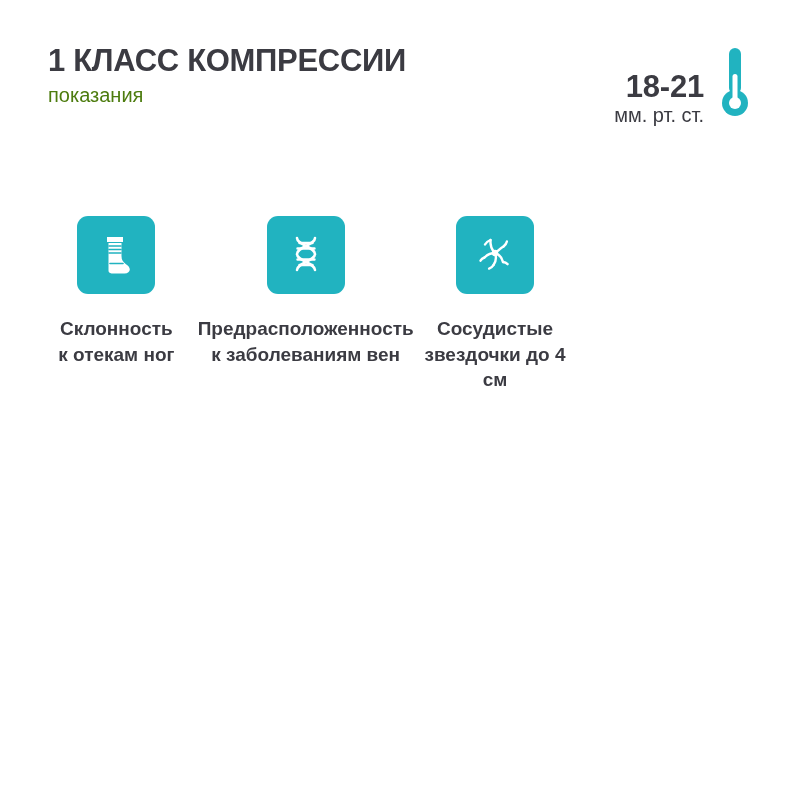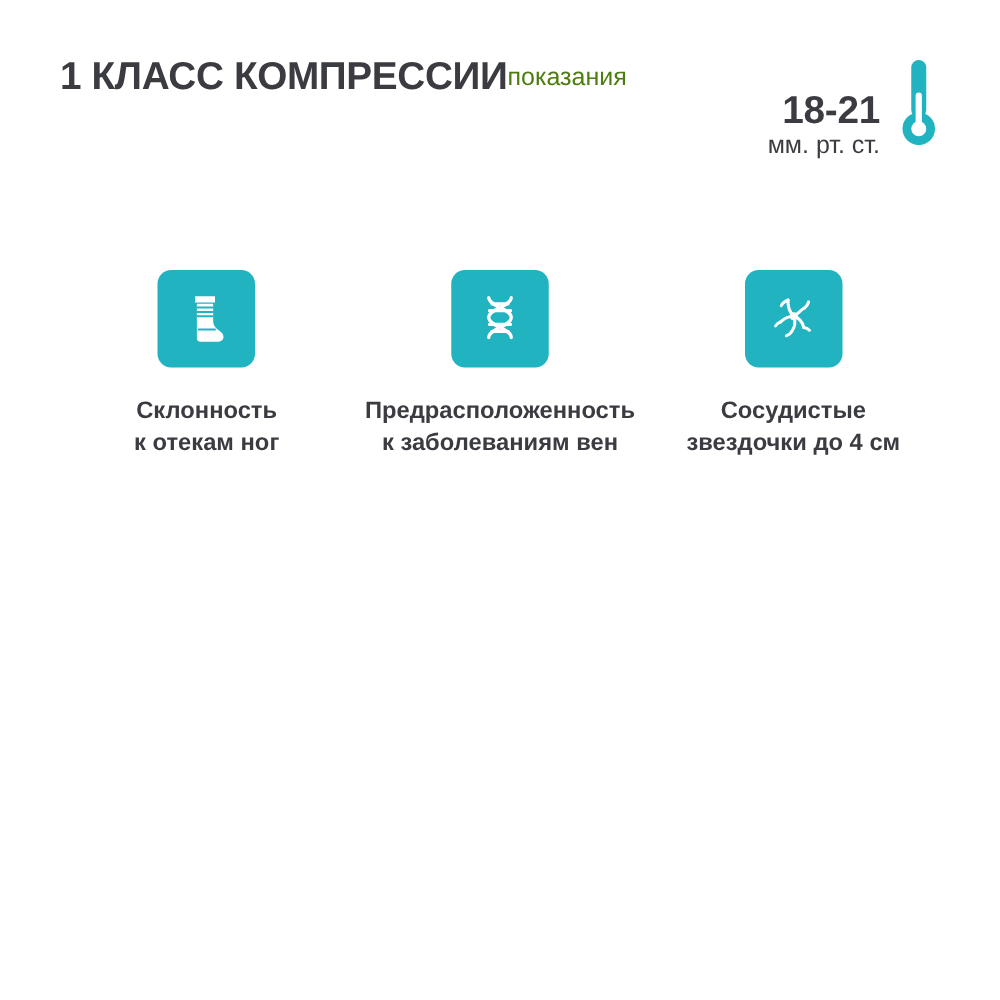--- a/index.html
+++ b/index.html
@@ -25,21 +25,21 @@
 
   
   .header {
     display: flex;
     align-items: flex-start;
     justify-content: space-between;
     height: 86px;
   }
   .header-left {
     display: flex;
-    flex-direction: row;
+    flex-direction: column;
     justify-content: flex-start;
   }
   .title {
     font-size: 31px;
     font-weight: bold;
     letter-spacing: -0.3px;
     line-height: 1.08;
     color: #3b3b42;
     text-transform: uppercase;
     white-space: nowrap;
@@ -76,25 +76,25 @@
     color: #3b3b42;
     line-height: 1.1;
   }
   .thermo-icon {
     margin-top: 2px;
   }
 
   
   .grid {
     position: absolute;
-    left: 48px;
+    left: 35px;
     top: 216px;
     width: 704px;
     display: grid;
-    grid-template-columns: 1fr 1fr 1fr;
+    grid-template-columns: 1fr 1fr 1fr 1fr;
     grid-template-rows: auto auto;
     row-gap: 96px;
     column-gap: 0;
   }
   .cell {
     display: flex;
     flex-direction: column;
     align-items: center;
   }
   .icon-tile {

